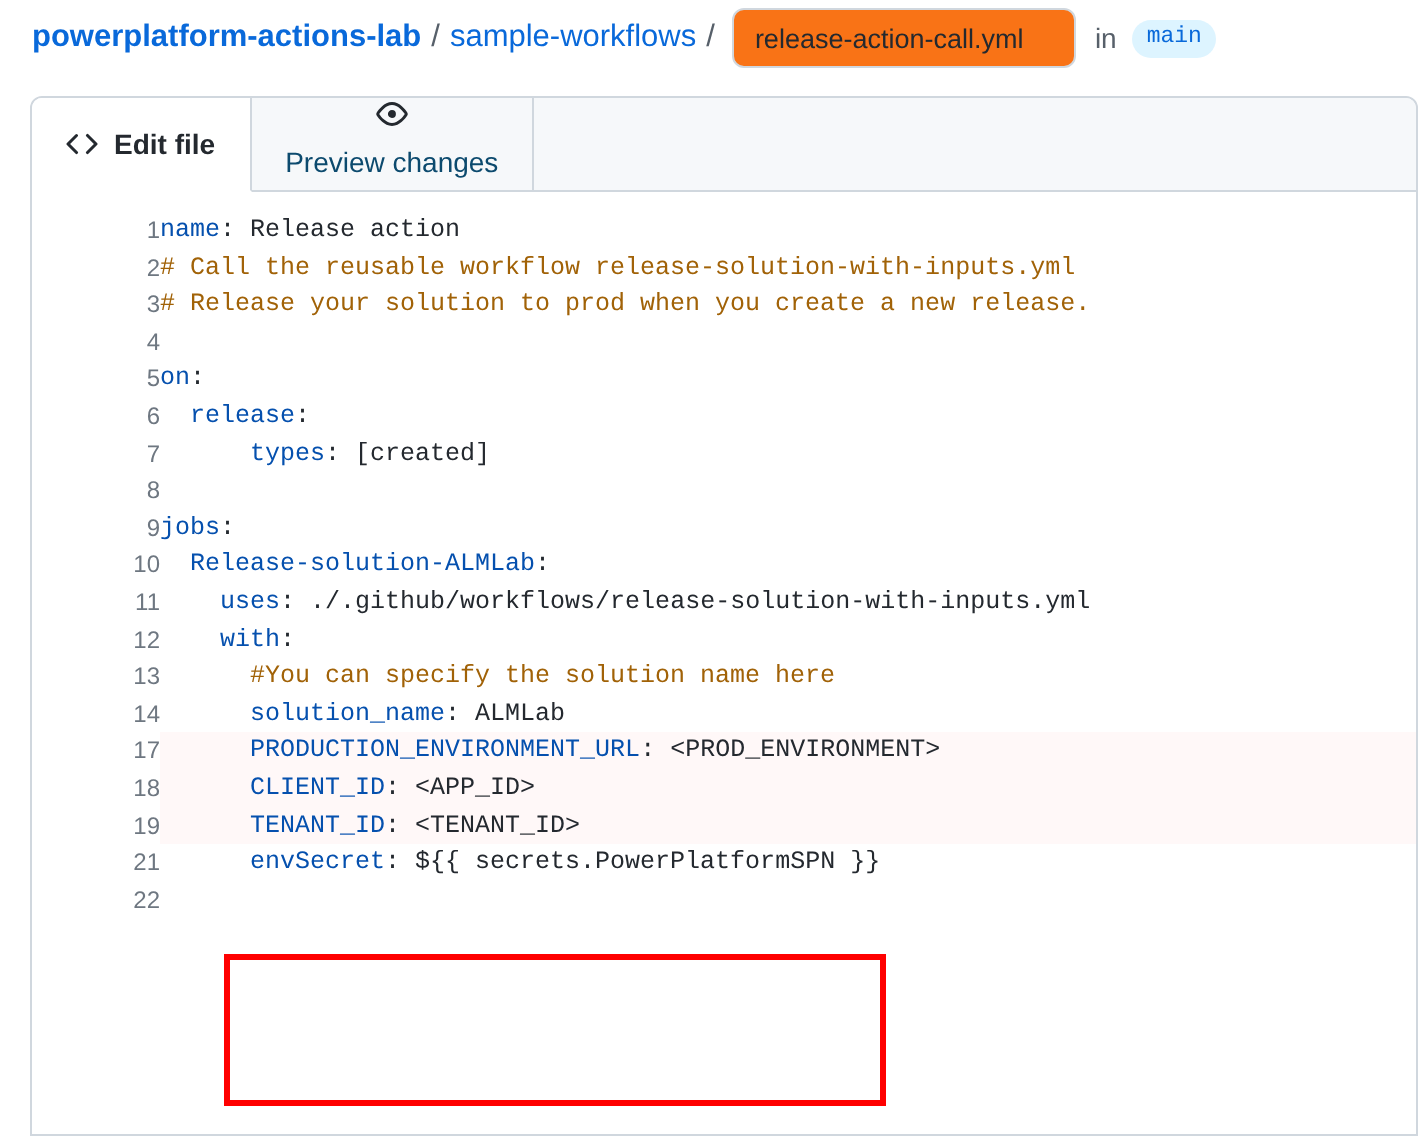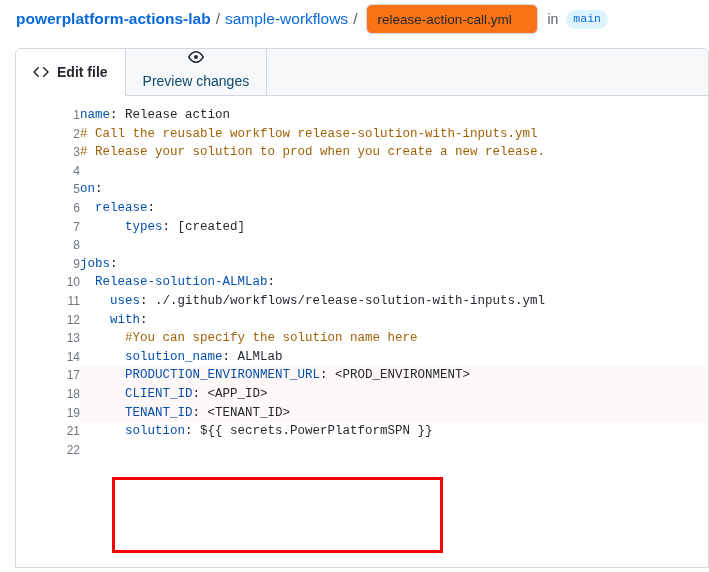--- a/index.html
+++ b/index.html
@@ -275,21 +275,21 @@
           <tr class="hl">
             <td class="lineno">18</td>
             <td class="codecell"><span class="tok-txt">      </span><span class="tok-key">CLIENT_ID</span><span class="tok-txt">: &lt;APP_ID&gt;</span></td>
           </tr>
           <tr class="hl">
             <td class="lineno">19</td>
             <td class="codecell"><span class="tok-txt">      </span><span class="tok-key">TENANT_ID</span><span class="tok-txt">: &lt;TENANT_ID&gt;</span></td>
           </tr>
           <tr>
             <td class="lineno">21</td>
-            <td class="codecell"><span class="tok-txt">      </span><span class="tok-key">solution</span><span class="tok-txt">: ${{ secrets.PowerPlatformSPN }}</span></td>
+            <td class="codecell"><span class="tok-txt">      </span><span class="tok-key">envSecret</span><span class="tok-txt">: ${{ secrets.PowerPlatformSPN }}</span></td>
           </tr>
           <tr>
             <td class="lineno">22</td>
             <td class="codecell"><span class="tok-txt"></span>&nbsp;</td>
           </tr>
         </tbody>
     </table>
     <div class="annot-box"></div>
   </div>
 

